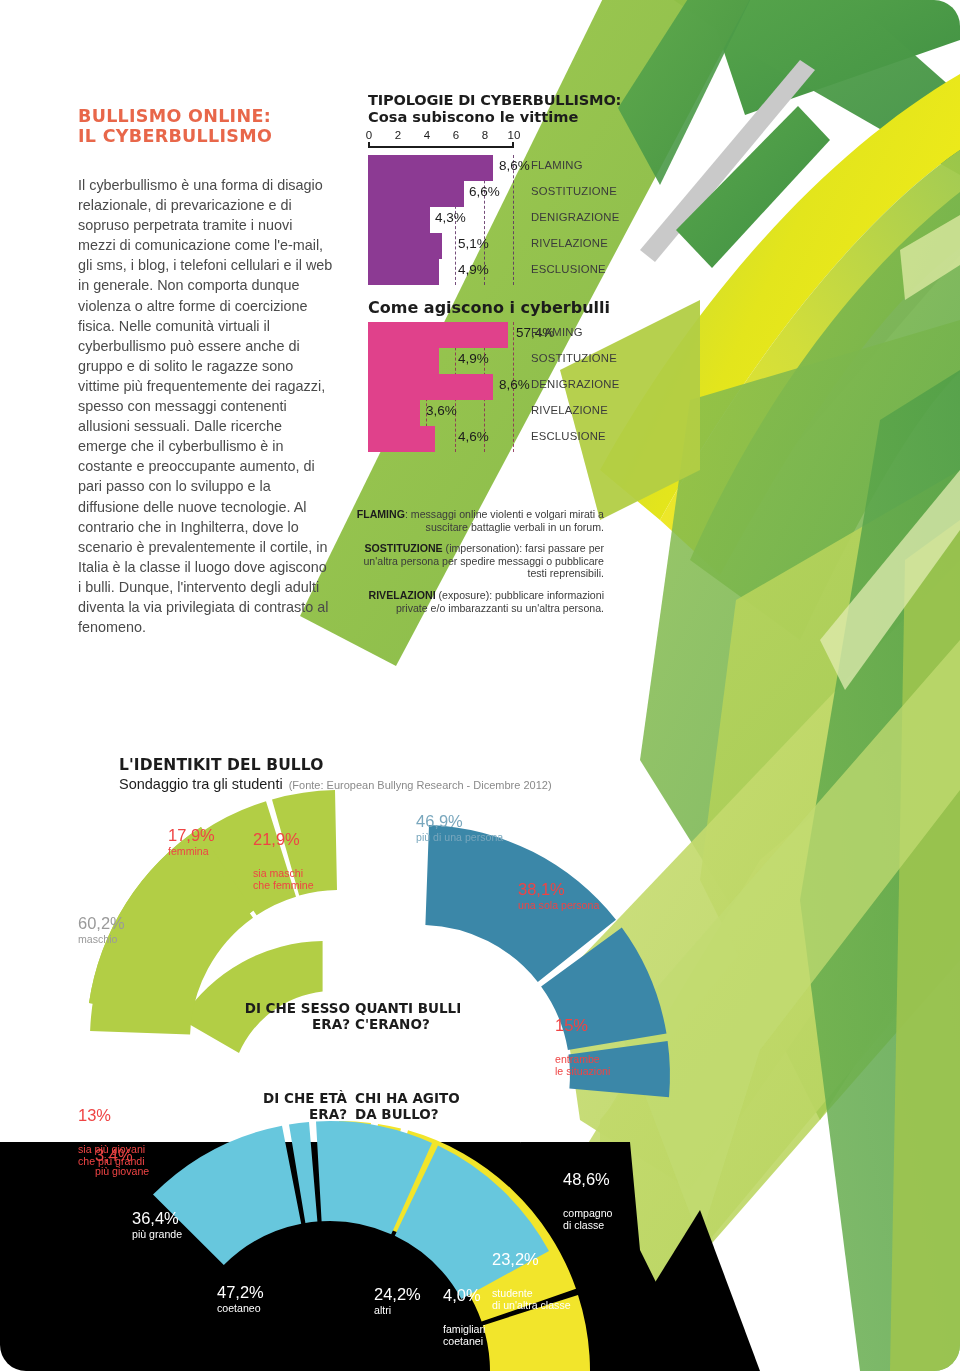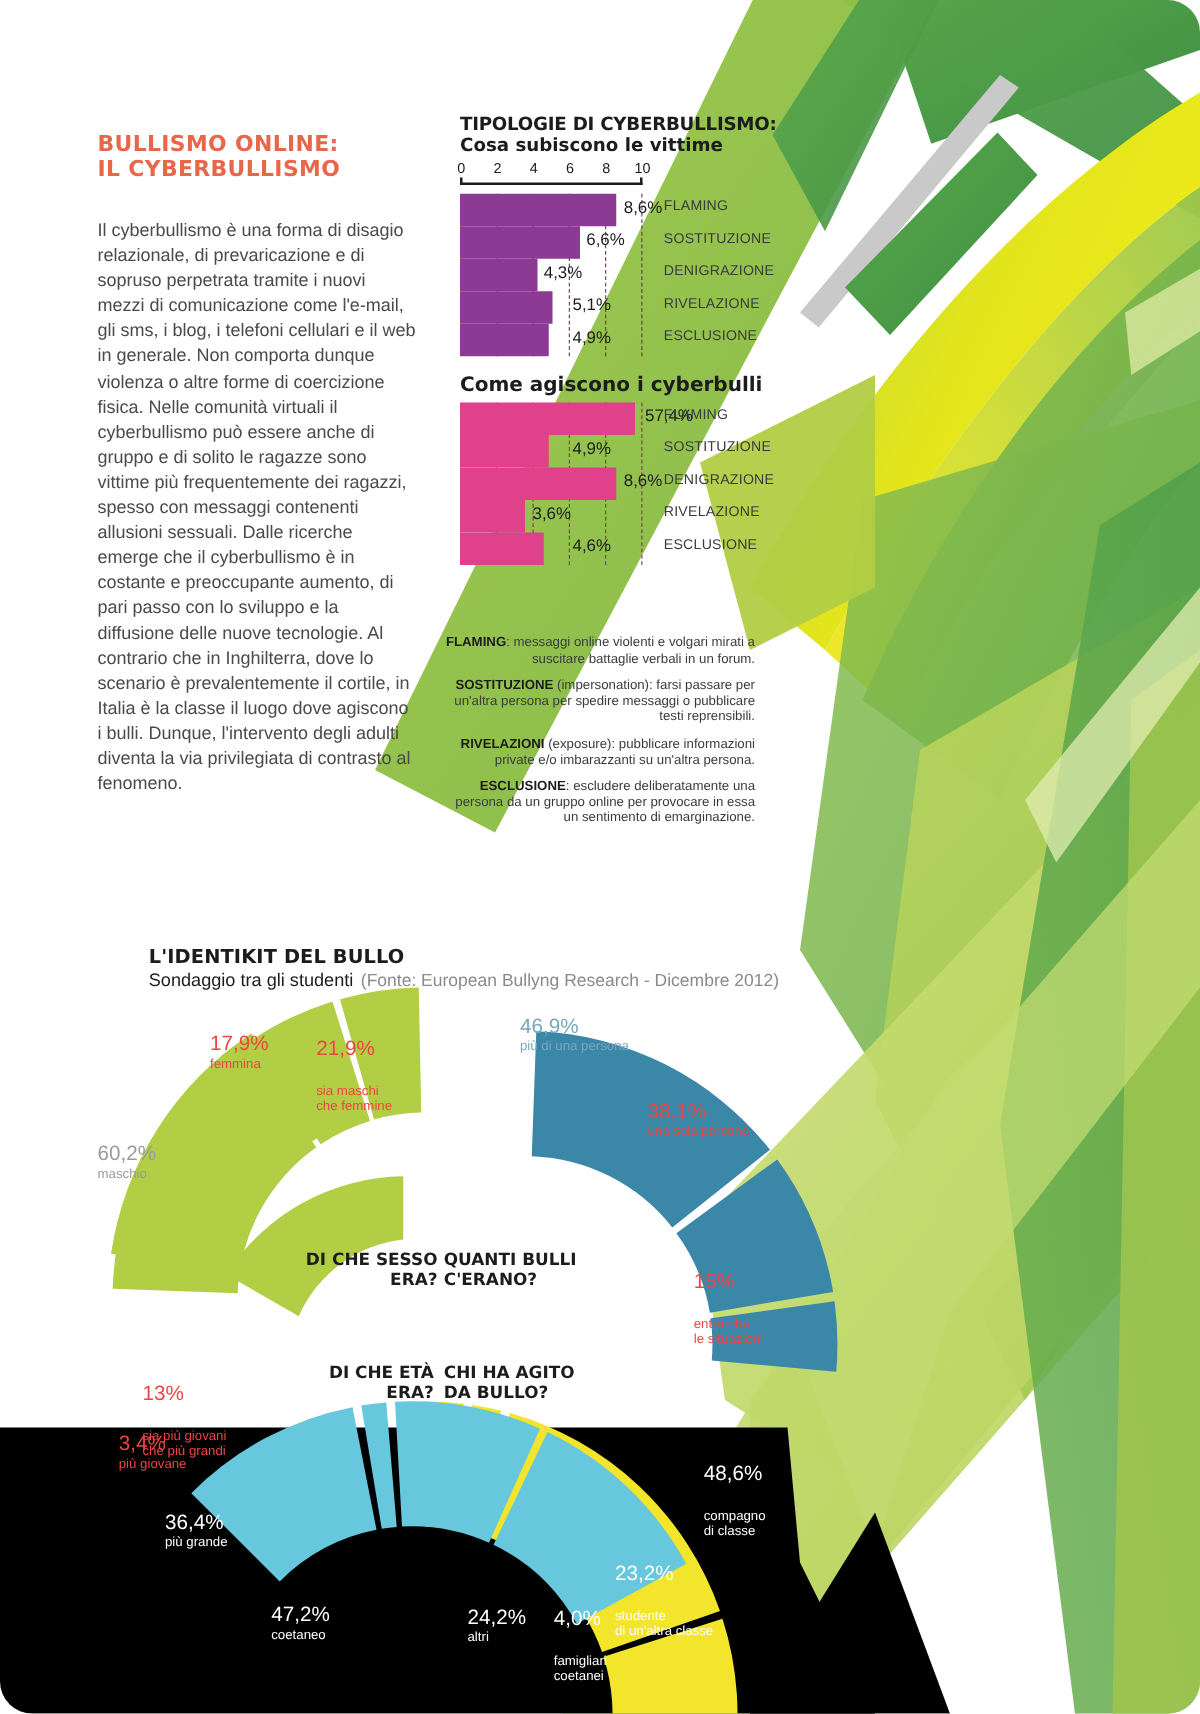--- a/index.html
+++ b/index.html
@@ -68,21 +68,21 @@
   
   #gloss{left:352px;top:508px;width:252px;}
   #gloss p{margin:0 0 9px 0;font-size:10.6px;line-height:12.6px;color:#3b3b3b;text-align:right;}
   #gloss b{color:#1c1c1c;}
 
   
   #idhdr{left:78px;top:756px;margin-left:41px;}
   #idhdr .t{font-family:"DejaVu Sans","Liberation Sans",sans-serif;
     font-weight:bold;font-size:15.5px;color:#1c1c1c;letter-spacing:.1px;}
   #idhdr .s{font-size:14.5px;color:#1c1c1c;margin-top:2px;}
-  #idhdr .s span.src{font-size:14px;color:#8a8a8a;margin-left:6px;}
+  #idhdr .s span.src{font-size:11px;color:#8a8a8a;margin-left:6px;}
 
   
   .dl{position:absolute;z-index:6;}
   .dl .v{font-size:16.5px;line-height:18px;}
   .dl .n{font-size:10.6px;line-height:12px;margin-top:1px;}
   .dl.dark .v,.dl.dark .n{color:#ef4444;}
   .dl.grey .v,.dl.grey .n{color:#9a9a9a;}
   .dl.white .v,.dl.white .n{color:#ffffff;}
   .dl.blue .v,.dl.blue .n{color:#79a7bd;}
 
@@ -277,21 +277,20 @@
           <span class="klab">ESCLUSIONE</span>
         </div>
       </div>
     </div>
   </div>
 
   <div id="gloss" class="layer">
     <p><b>FLAMING</b><span>: messaggi online violenti e volgari mirati a suscitare battaglie verbali in un forum.</span></p>
     <p><b>SOSTITUZIONE</b><span> (impersonation): farsi passare per un'altra persona per spedire messaggi o pubblicare testi reprensibili.</span></p>
     <p><b>RIVELAZIONI</b><span> (exposure): pubblicare informazioni private e/o imbarazzanti su un'altra persona.</span></p>
-    <p><b>ESCLUSIONE</b><span>: escludere deliberatamente una persona da un gruppo online per provocare in essa un sentimento di emarginazione.</span></p>
   </div>
 
   <div id="idhdr" class="layer">
     <div class="t">L'IDENTIKIT DEL BULLO</div>
     <div class="s">
       <span>Sondaggio tra gli studenti</span><span class="src">(Fonte: European Bullyng Research - Dicembre 2012)</span>
     </div>
   </div>
 
   <svg class="layer" style="left:0;top:0;z-index:4;" width="960" height="1371" viewBox="0 0 960 1371">
@@ -357,21 +356,21 @@
     <div class="n">una sola persona</div>
   </div>
   <div class="dl dark" style="left:555px;top:998px;white-space:pre-line;">
     <div class="v">15%</div>
     <div class="n">entrambe
 le situazioni</div>
   </div>
   <div class="qlab" style="left:355px;top:1000px;width:150px;white-space:pre-line;">QUANTI BULLI
 C'ERANO?</div>
 
-  <div class="dl dark" style="left:78px;top:1088px;white-space:pre-line;margin-left:36px;">
+  <div class="dl dark" style="left:78px;top:1088px;white-space:pre-line;">
     <div class="v">13%</div>
     <div class="n">sia più giovani
 che più grandi</div>
   </div>
   <div class="dl dark" style="left:95px;top:1146px;">
     <div class="v">3,4%</div>
     <div class="n">più giovane</div>
   </div>
   <div class="dl white" style="left:132px;top:1209px;">
     <div class="v">36,4%</div>

